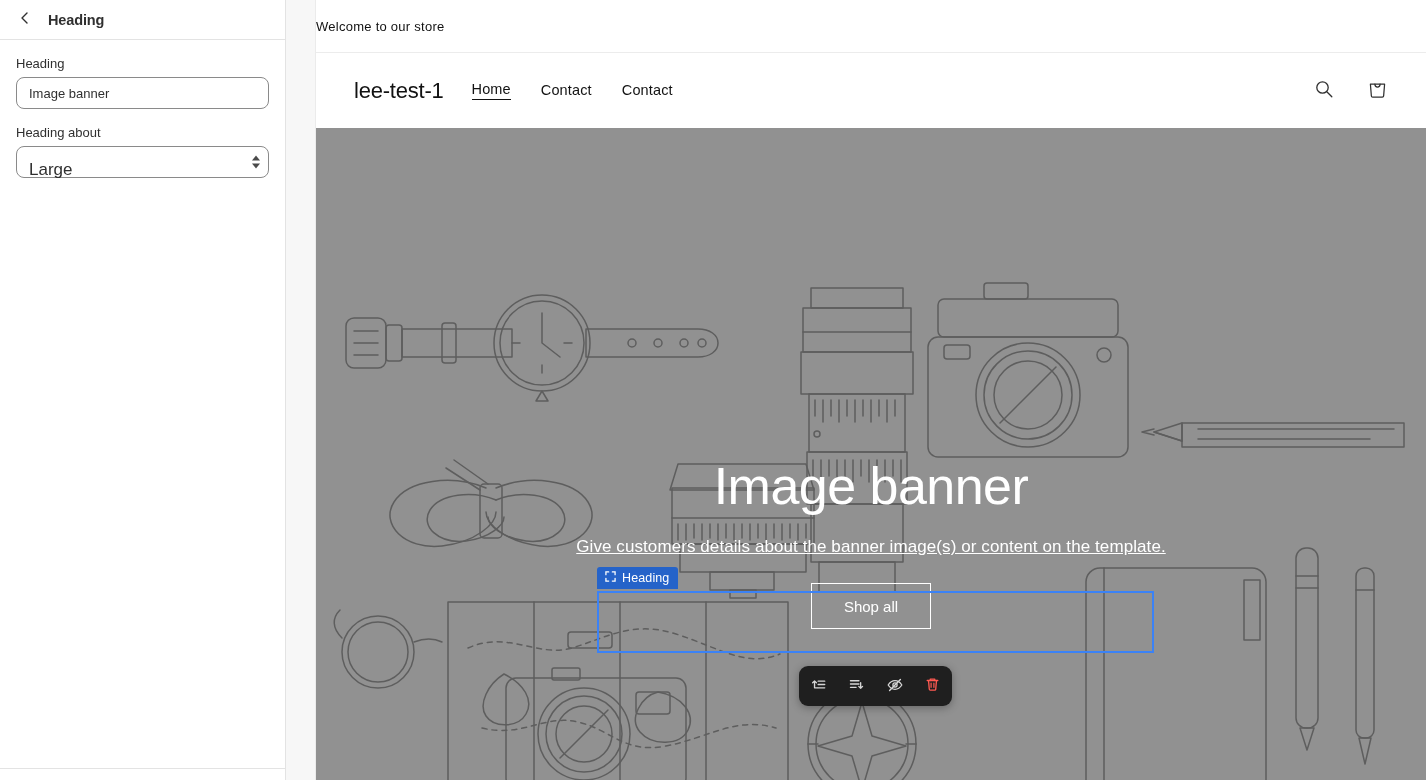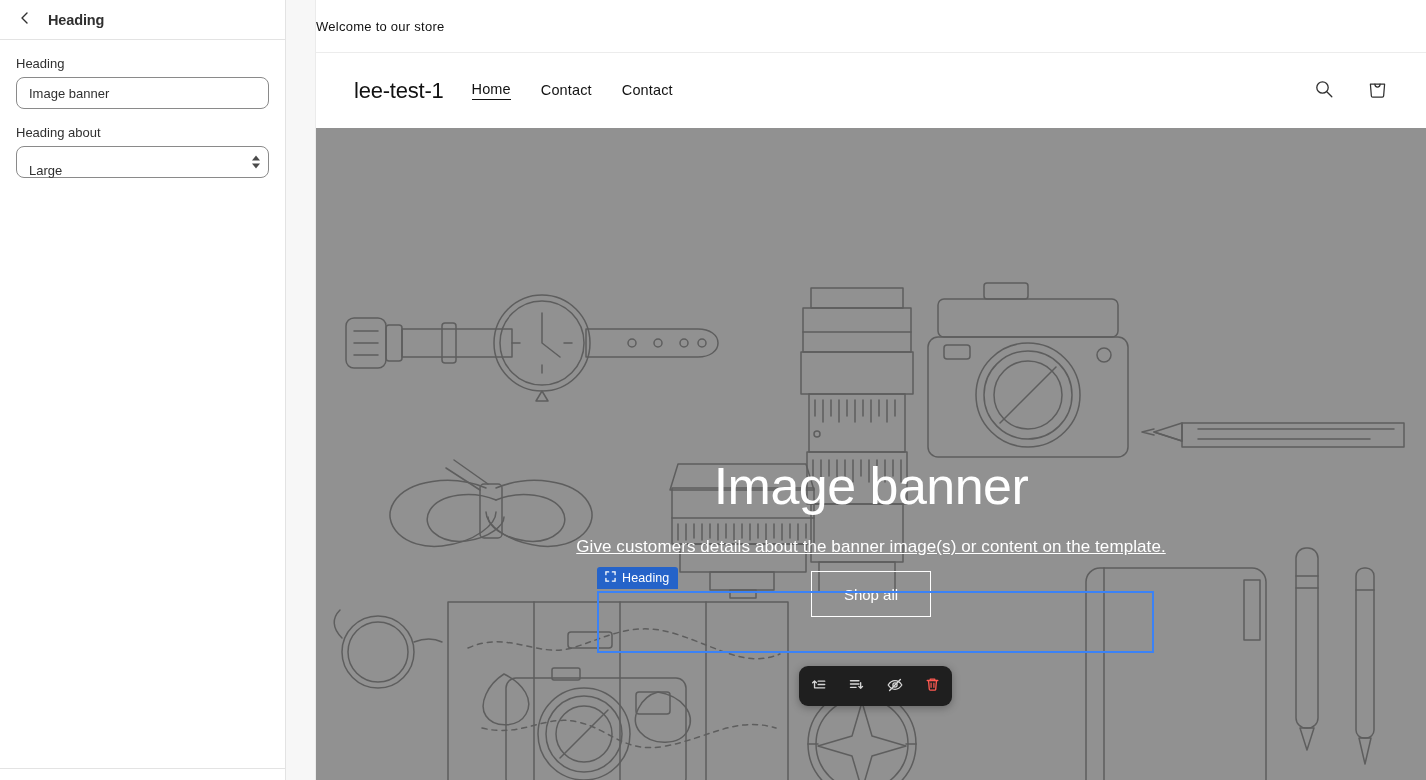--- a/index.html
+++ b/index.html
@@ -53,21 +53,21 @@
     padding: 0 12px;
     font-family: "Liberation Sans", sans-serif;
     outline: none;
   }
   .select-wrap { position: relative; width: 253px; height: 32px; }
   .select-input {
     width: 253px; height: 32px;
     border: 1px solid #8a8a8a;
     border-radius: 8px;
     background: #ffffff;
-    font-size: 13px; color: #303030;
+    font-size: 17px; color: #303030;
     padding: 16px 30px 0 12px;
     display: flex; align-items: center;
     cursor: pointer;
   }
   .select-arrows {
     position: absolute; right: 9px; top: 50%;
     transform: translateY(-50%);
     display: flex; flex-direction: column; gap: 3px;
     pointer-events: none;
   }
@@ -163,21 +163,21 @@
     color: #ffffff; font-weight: 400;
     letter-spacing: -0.01em;
   }
   .banner-sub {
     margin-top: 22px;
     font-size: 17px; color: #ffffff;
     letter-spacing: 0.005em;
     text-decoration: underline;
   }
   .banner-btn {
-    margin-top: 14px;
+    margin-top: 26px;
     min-width: 120px; height: 46px;
     border: 1px solid #ffffff;
     background: transparent;
     color: #ffffff;
     font-size: 15px;
     font-family: "Liberation Sans", sans-serif;
     padding: 0 22px;
     cursor: pointer;
   }
 

